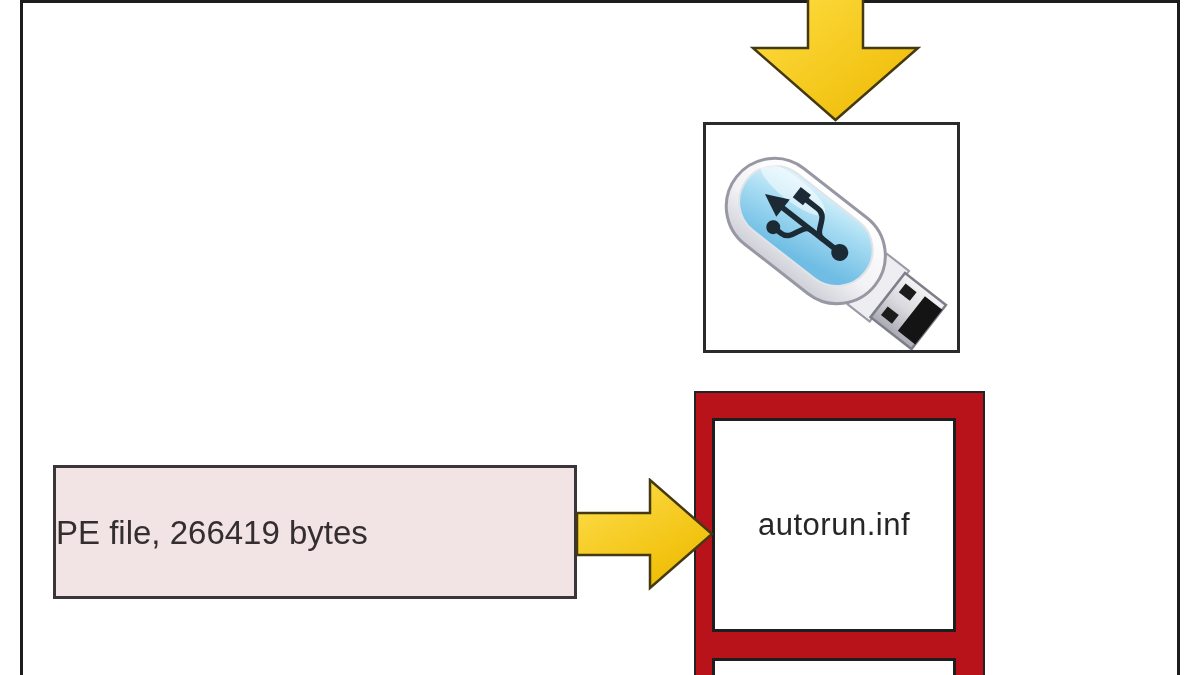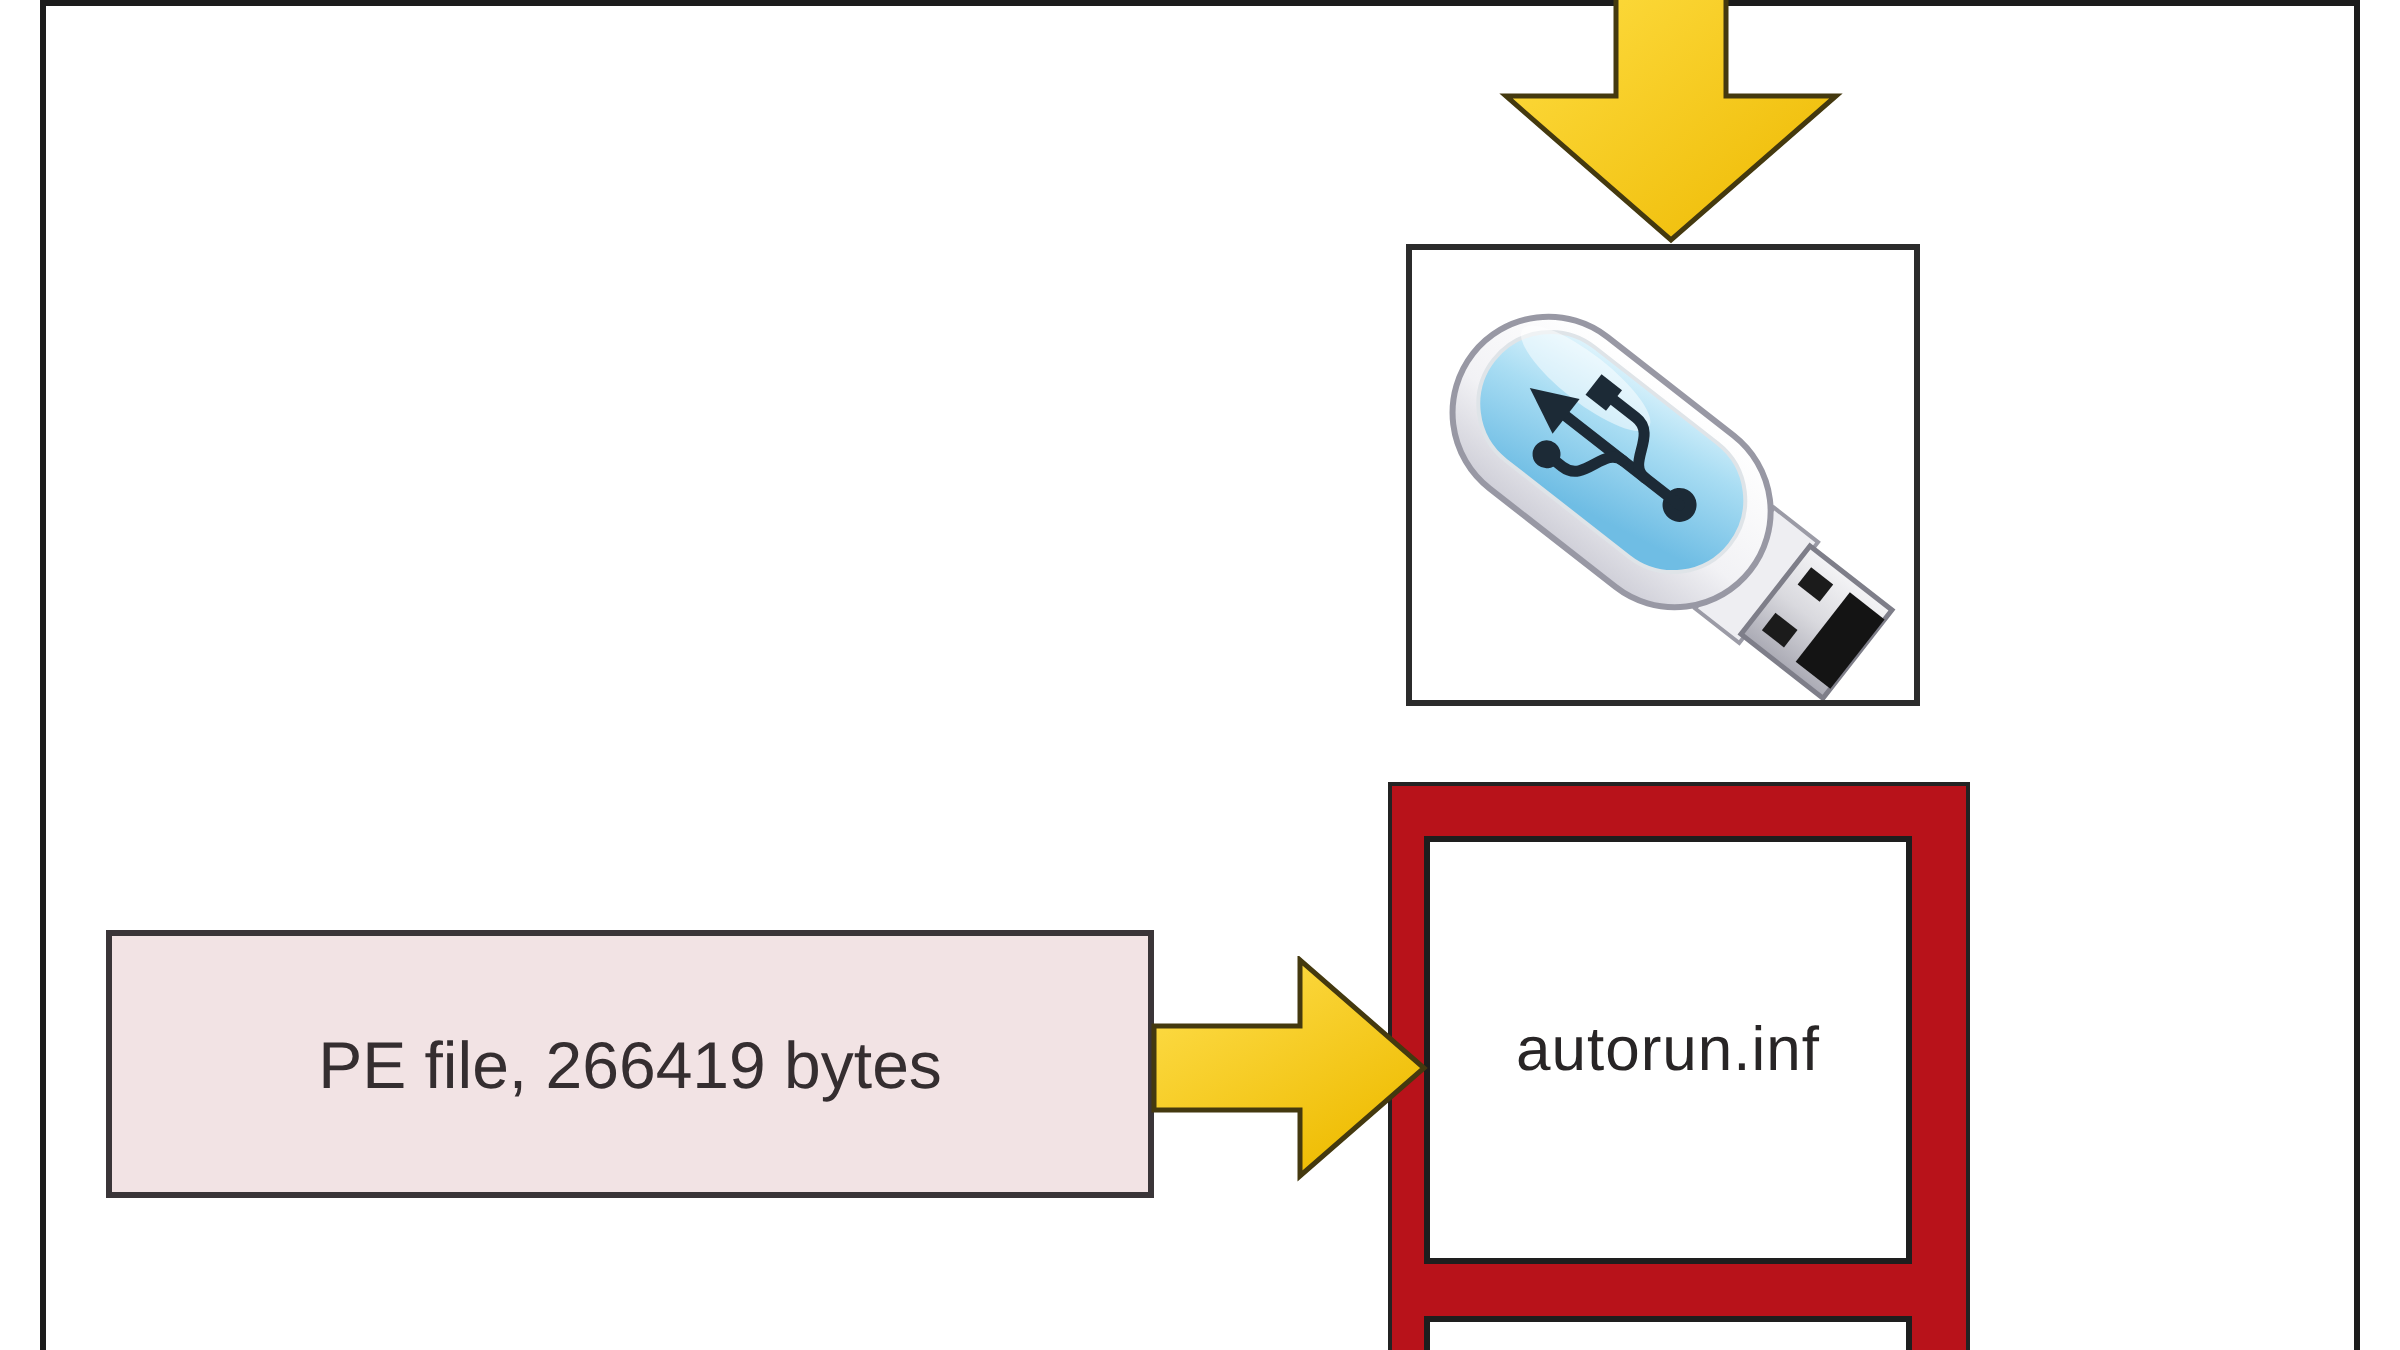--- a/index.html
+++ b/index.html
@@ -53,21 +53,21 @@
     letter-spacing: 0.5px;
   }
 
   
   .note-box {
     left: 53px; top: 465px;
     width: 524px; height: 134px;
     background: #f2e3e4;
     border: 3px solid #3a3538;
     display: flex; flex-direction: column;
-    align-items: center; justify-content: center;
+    justify-content: center;
     z-index: 2;
   }
   .note-line {
     font-size: 33px;
     line-height: 45px;
     color: #352e30;
     white-space: nowrap;
   }
 
   .arrow-svg { position: absolute; z-index: 3; }

